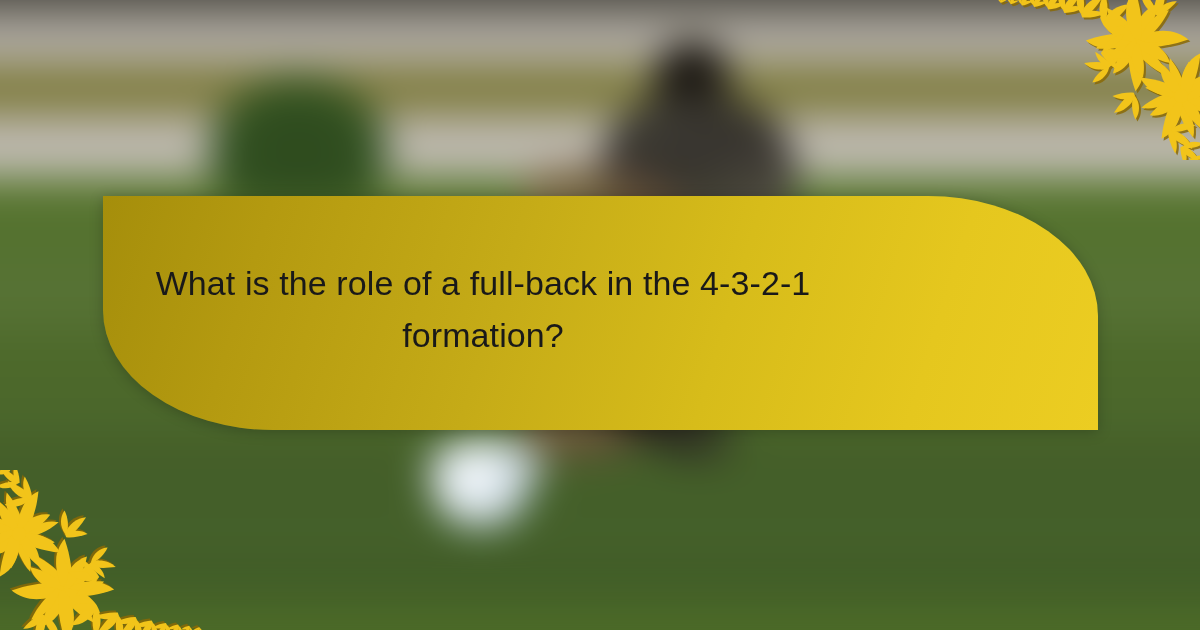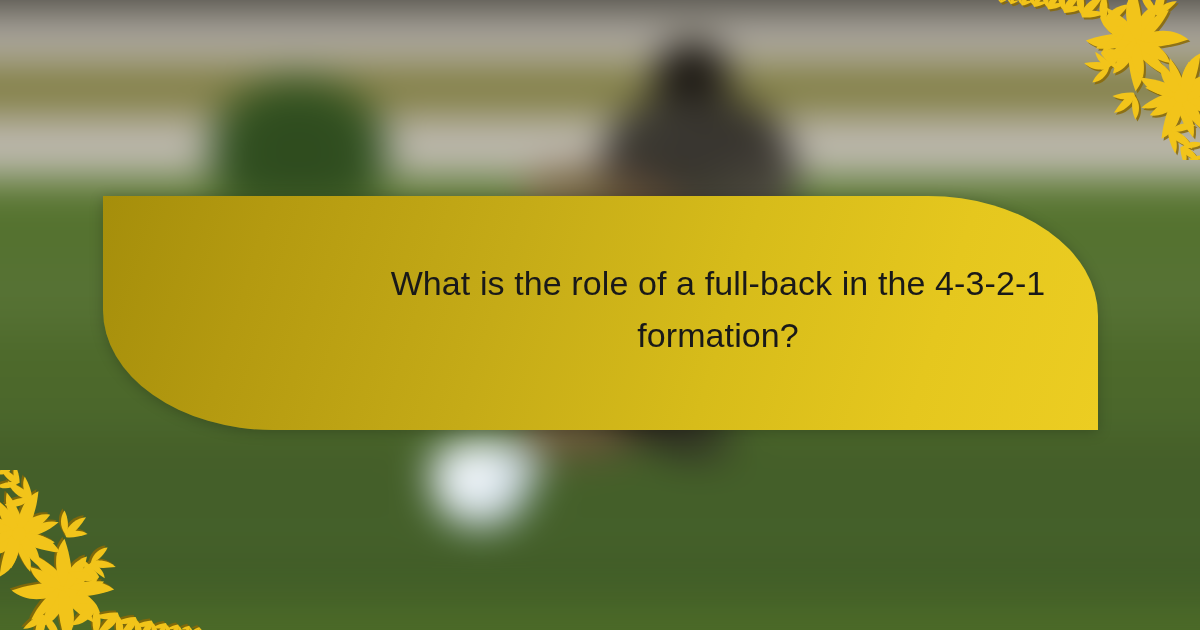--- a/index.html
+++ b/index.html
@@ -116,21 +116,21 @@
         #a58e0b 0%,
         #b49a10 16%,
         #c5ab17 40%,
         #d7bc1a 62%,
         #e5c71e 82%,
         #eccd22 100%);
     border-radius: 0 170px 0 170px / 0 120px 0 120px;
     box-shadow: 0 2px 14px rgba(0,0,0,0.22);
     display:flex;
     align-items:center;
-    justify-content:flex-end;
+    justify-content:flex-start;
   }
 
   .banner-text {
     width: 760px;
     text-align:center;
     font-size:34px;
     line-height:1.52;
     color:#191919;
     font-weight:400;
     letter-spacing:0.1px;

